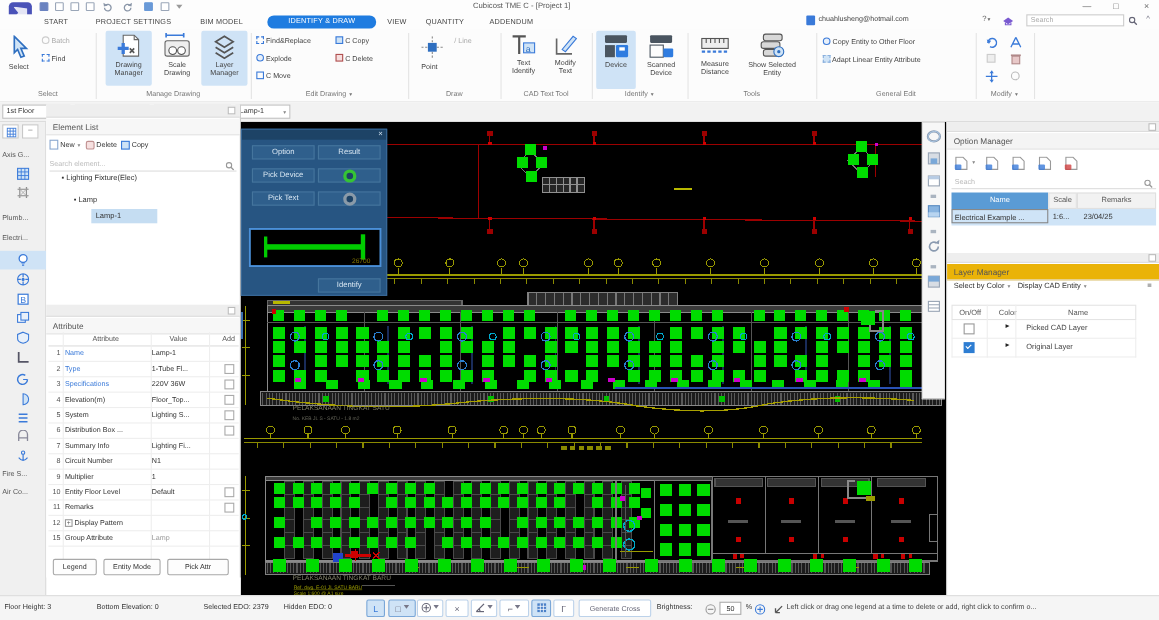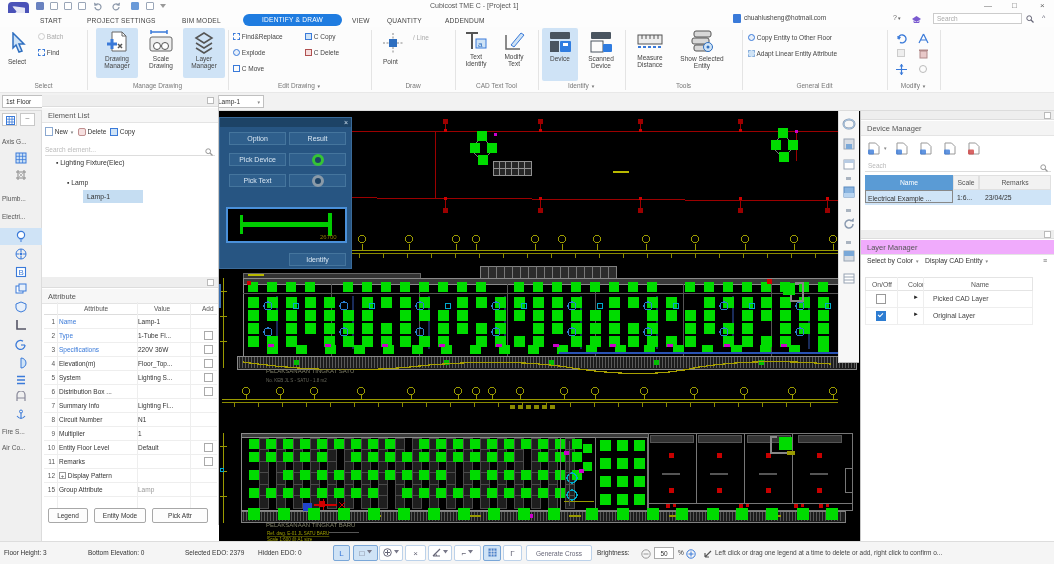--- a/index.html
+++ b/index.html
@@ -1556,21 +1556,21 @@
 <svg class="nvi" style="top:160px;" width="14" height="14">
         <rect x="2" y="3" width="10" height="9" fill="#fff" stroke="#98a4b4"></rect>
         <path d="M2,6 h10 M2,9 h10" stroke="#98a4b4"></path>
       </svg>
 </div>
 </div>
 <div id="rightpanel">
 <div class="rp-band" style="top:0;height:9px;">
       <div style="position:absolute;right:4px;top:1px;width:7px;height:7px;border:1px solid #bbb;background:#fff;"></div>
     </div>
-<div class="ptitle" style="position:absolute;left:0;top:10px;width:194px;background:#f4f4f4;border-bottom:1px solid #e4e4e4;">Device Manager</div>
+<div class="ptitle" style="position:absolute;left:0;top:10px;width:194px;background:#f4f4f4;border-bottom:1px solid #e4e4e4;">Option Manager</div>
 <svg class="abs" style="left:6px;top:31px;" width="13" height="13">
       <path d="M2,1 h6.5 l3.5,3.5 v7.5 h-10 z" fill="#fff" stroke="#999"></path>
       <rect x="1" y="7.5" width="6" height="5" fill="#3a7ad9" opacity="0.8" rx="1"></rect>
     </svg>
 <svg class="abs" style="left:34px;top:31px;" width="13" height="13">
       <path d="M2,1 h6.5 l3.5,3.5 v7.5 h-10 z" fill="#fff" stroke="#999"></path>
       <rect x="1" y="7.5" width="6" height="5" fill="#3a7ad9" opacity="0.8" rx="1"></rect>
     </svg>
 <svg class="abs" style="left:58px;top:31px;" width="13" height="13">
       <path d="M2,1 h6.5 l3.5,3.5 v7.5 h-10 z" fill="#fff" stroke="#999"></path>
@@ -1593,21 +1593,21 @@
 <div style="position:absolute;left:92px;top:64px;width:26px;height:15px;background:#f2f2f2;border:1px solid #e0e0e0;color:#555;font-size:6.8px;text-align:center;line-height:14px;">Scale</div>
 <div style="position:absolute;left:118px;top:64px;width:72px;height:15px;background:#f2f2f2;border:1px solid #e0e0e0;color:#555;font-size:6.8px;text-align:center;line-height:14px;">Remarks</div>
 <div style="position:absolute;left:4px;top:79px;width:186px;height:15px;background:#cfe4f7;font-size:6.8px;color:#333;line-height:15px;">
       <span style="position:absolute;left:0;width:88px;height:13px;border:1px solid #888;background:#cfe4f7;padding-left:2px;">Electrical Example ...</span>
       <span style="position:absolute;left:92px;">1:6...</span>
       <span style="position:absolute;left:120px;">23/04/25</span>
     </div>
 <div class="rp-band" style="top:119px;height:9px;">
       <div style="position:absolute;right:4px;top:1px;width:7px;height:7px;border:1px solid #bbb;background:#fff;"></div>
     </div>
-<div class="ptitle" style="position:absolute;left:0;top:129px;width:194px;background:#f0abfc;border-bottom:1px solid #e4e4e4;">Layer Manager</div>
+<div class="ptitle" style="position:absolute;left:0;top:129px;width:194px;background:#eab308;border-bottom:1px solid #e4e4e4;">Layer Manager</div>
 <div style="position:absolute;left:6px;top:146px;font-size:6.8px;color:#333;">Select by Color <span style="color:#888;"><span style="font-size:4.5px;">▼</span></span>&nbsp;&nbsp; Display CAD Entity <span style="color:#888;"><span style="font-size:4.5px;">▼</span></span></div>
 <div style="position:absolute;left:182px;top:146px;font-size:7px;color:#666;">≡</div>
 <div style="position:absolute;left:4px;top:166px;width:168px;height:14px;border:1px solid #e4e4e4;font-size:6.8px;color:#555;">
       <span style="position:absolute;left:6px;top:3px;">On/Off</span>
       <span style="position:absolute;left:42px;top:3px;">Color</span>
       <span style="position:absolute;left:105px;top:3px;">Name</span>
     </div>
 <div style="position:absolute;left:4px;top:180px;width:168px;height:17px;border:1px solid #eee;border-top:none;">
       <span style="position:absolute;left:10px;top:3px;width:10px;height:10px;border:1px solid #999;background:#fff;"></span>
       <span style="position:absolute;left:47px;top:3px;font-size:6px;color:#222;">►</span>

